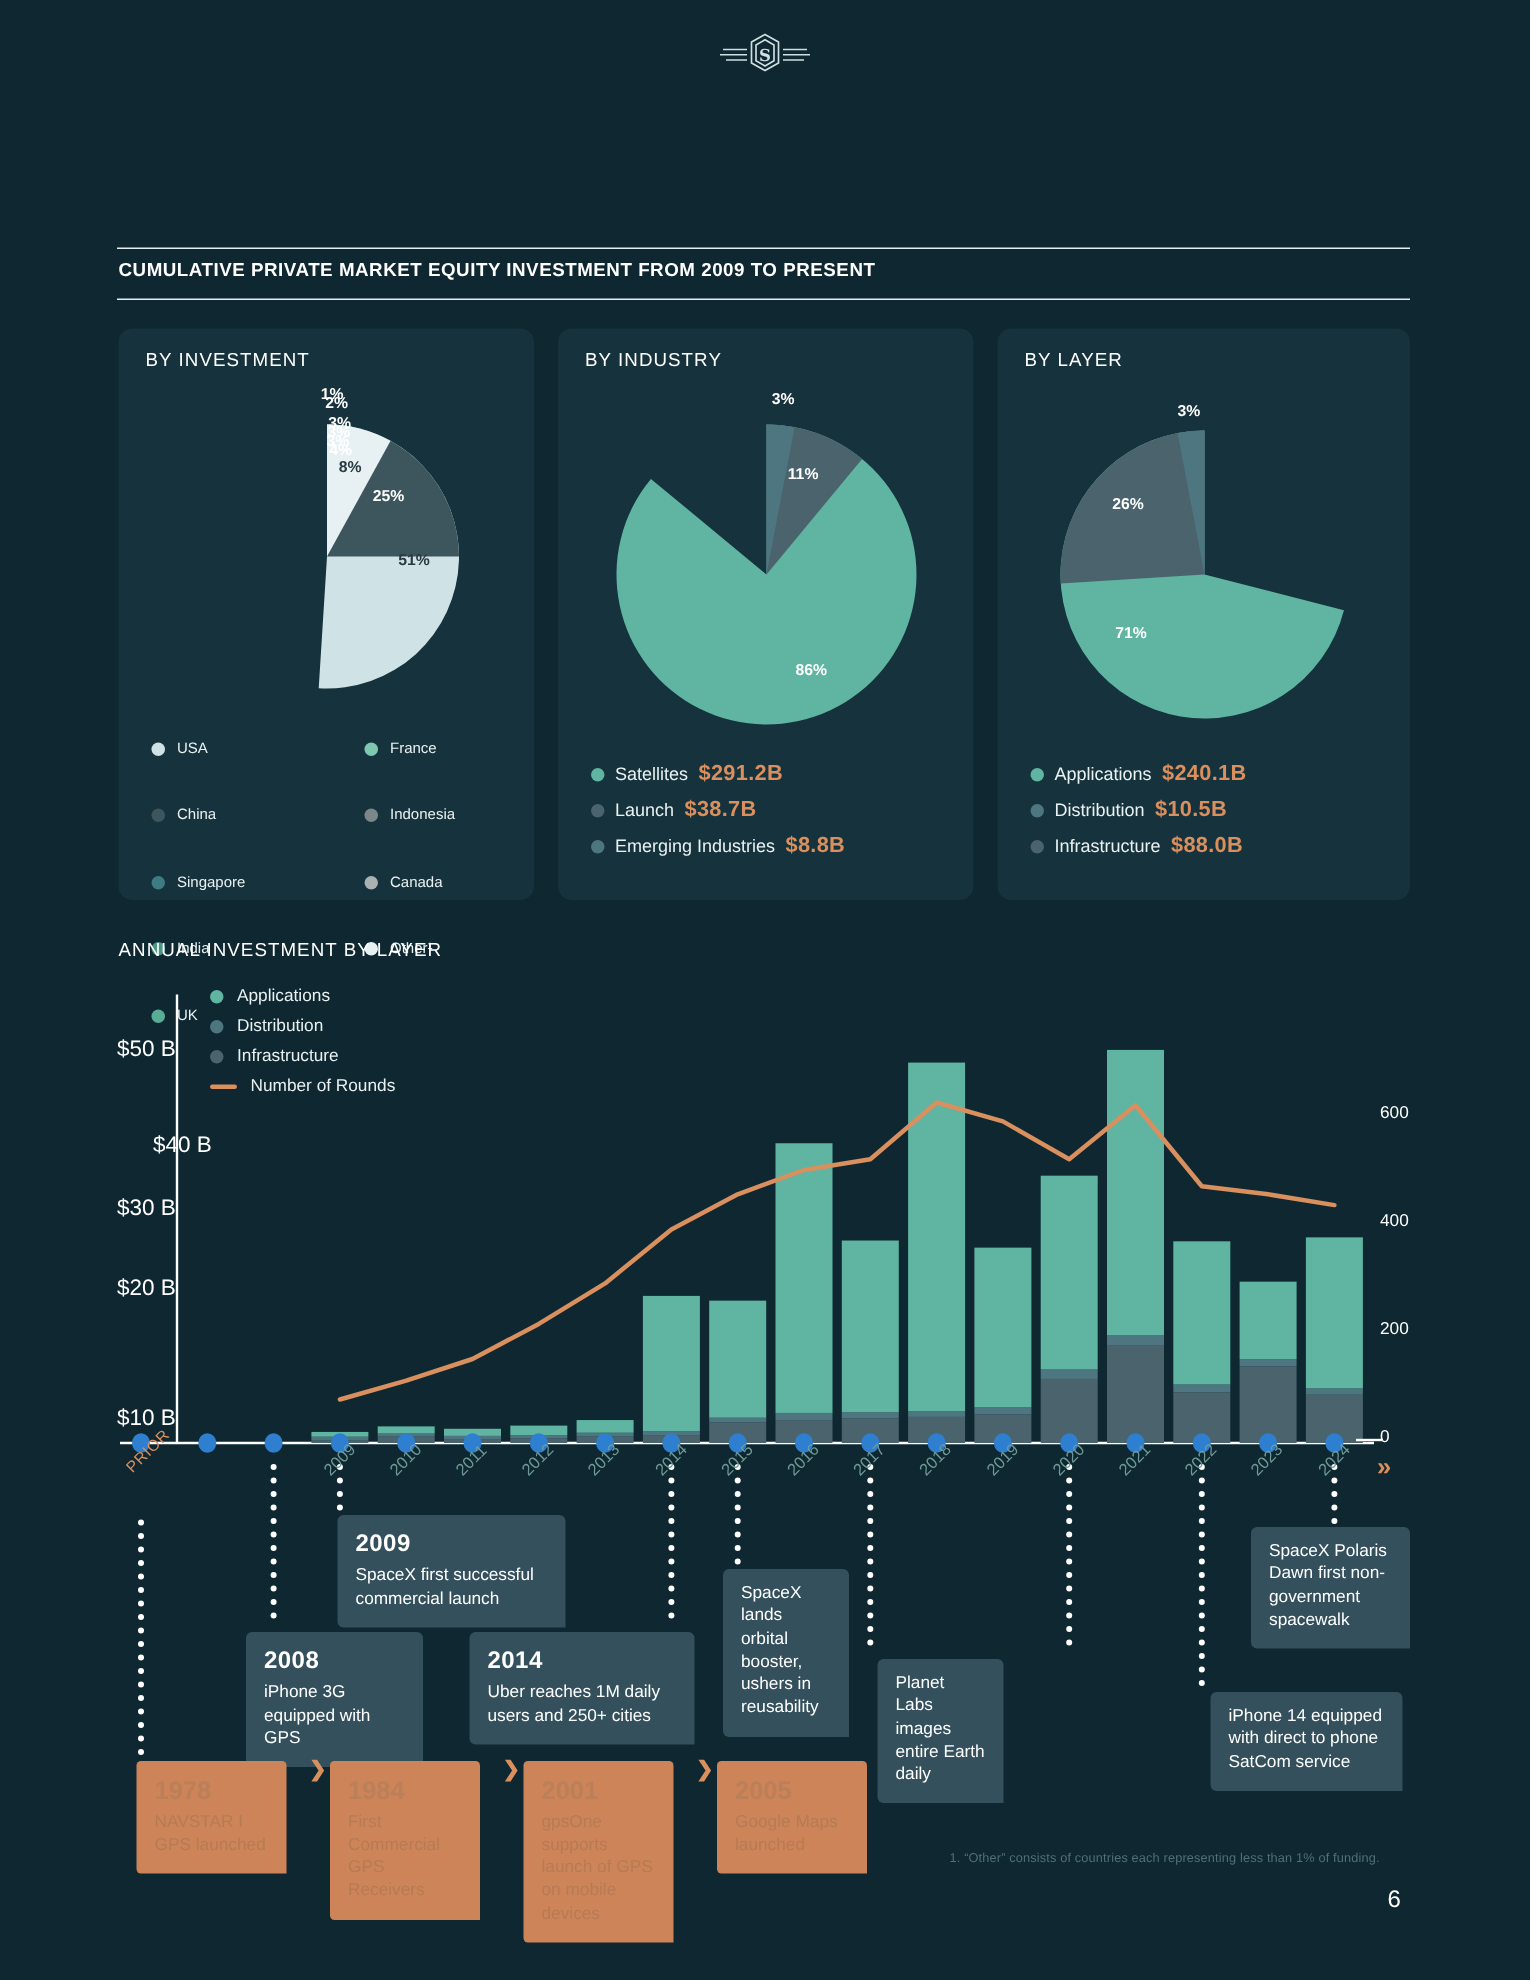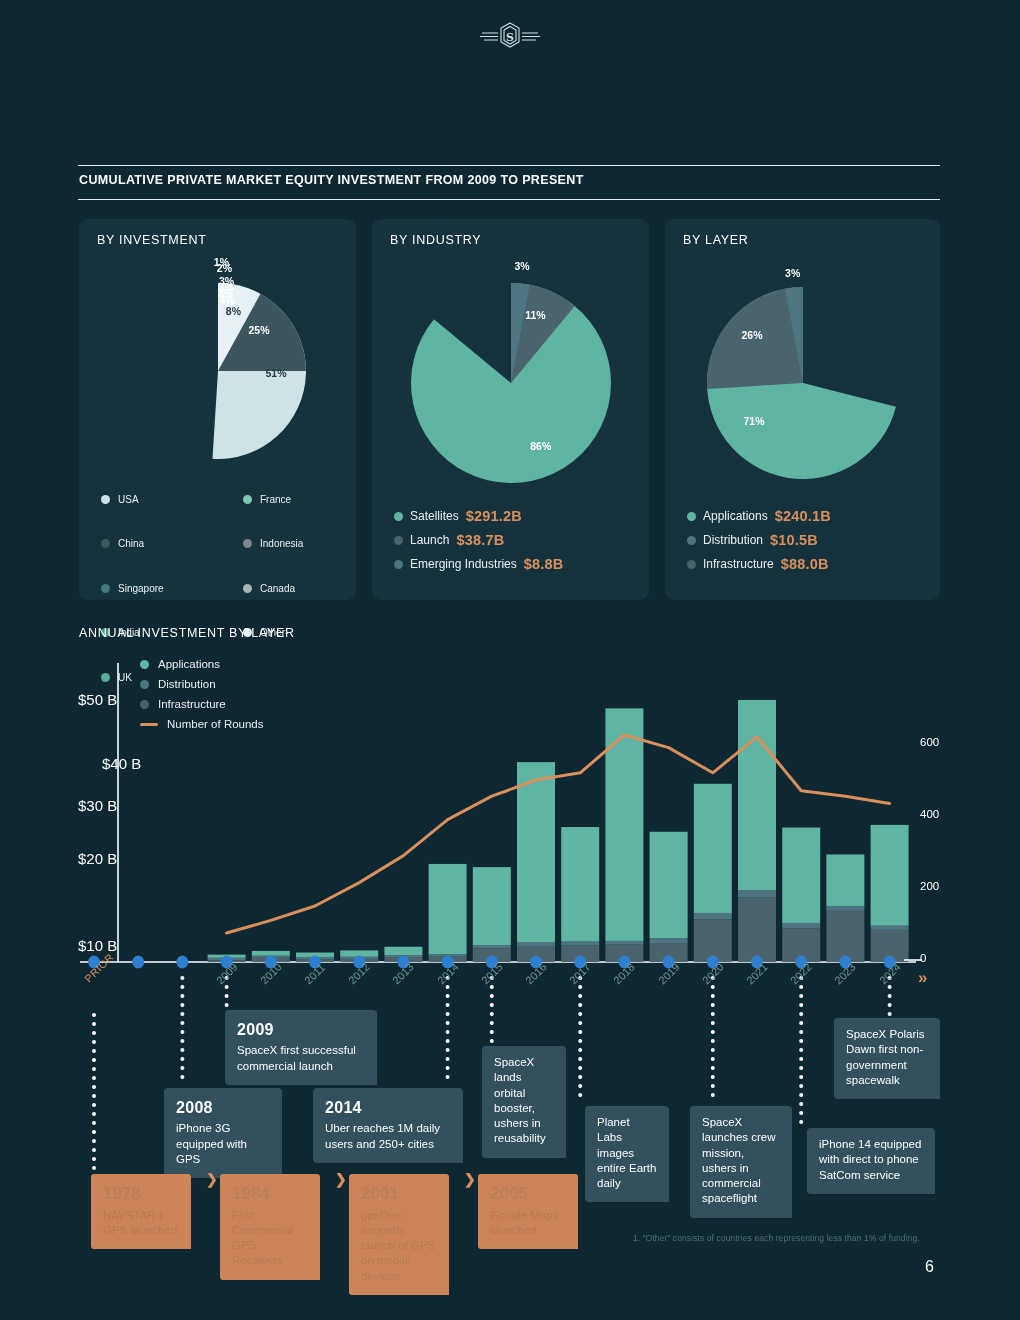--- a/index.html
+++ b/index.html
@@ -495,23 +495,20 @@
   <div class="cal" id="cal-2014" style="left:313px; top:1088px; width:150px;">
     <div class="yr">2014</div>
     <div>Uber reaches 1M daily users and 250+ cities</div>
   </div>
   <div class="cal" id="cal-2015" style="left:482px; top:1046px; width:84px;">
     <div>SpaceX lands orbital booster, ushers in reusability</div>
   </div>
   <div class="cal" id="cal-2017" style="left:585px; top:1106px; width:84px;">
     <div>Planet Labs images entire Earth daily</div>
   </div>
-  <div class="cal" id="cal-2020" style="left:690px; top:1106px; width:102px;">
-    <div>SpaceX launches crew mission, ushers in commercial spaceflight</div>
-  </div>
   <div class="cal" id="cal-2022" style="left:807px; top:1128px; width:128px;">
     <div>iPhone 14 equipped with direct to phone SatCom service</div>
   </div>
   <div class="cal" id="cal-2024" style="left:834px; top:1018px; width:106px;">
     <div>SpaceX Polaris Dawn first non-government spacewalk</div>
   </div>
 
   <div class="orange" style="left:91px; top:1174px; width:100px;">
     <div class="yr">1978</div>
     <div>NAVSTAR I GPS launched</div>

